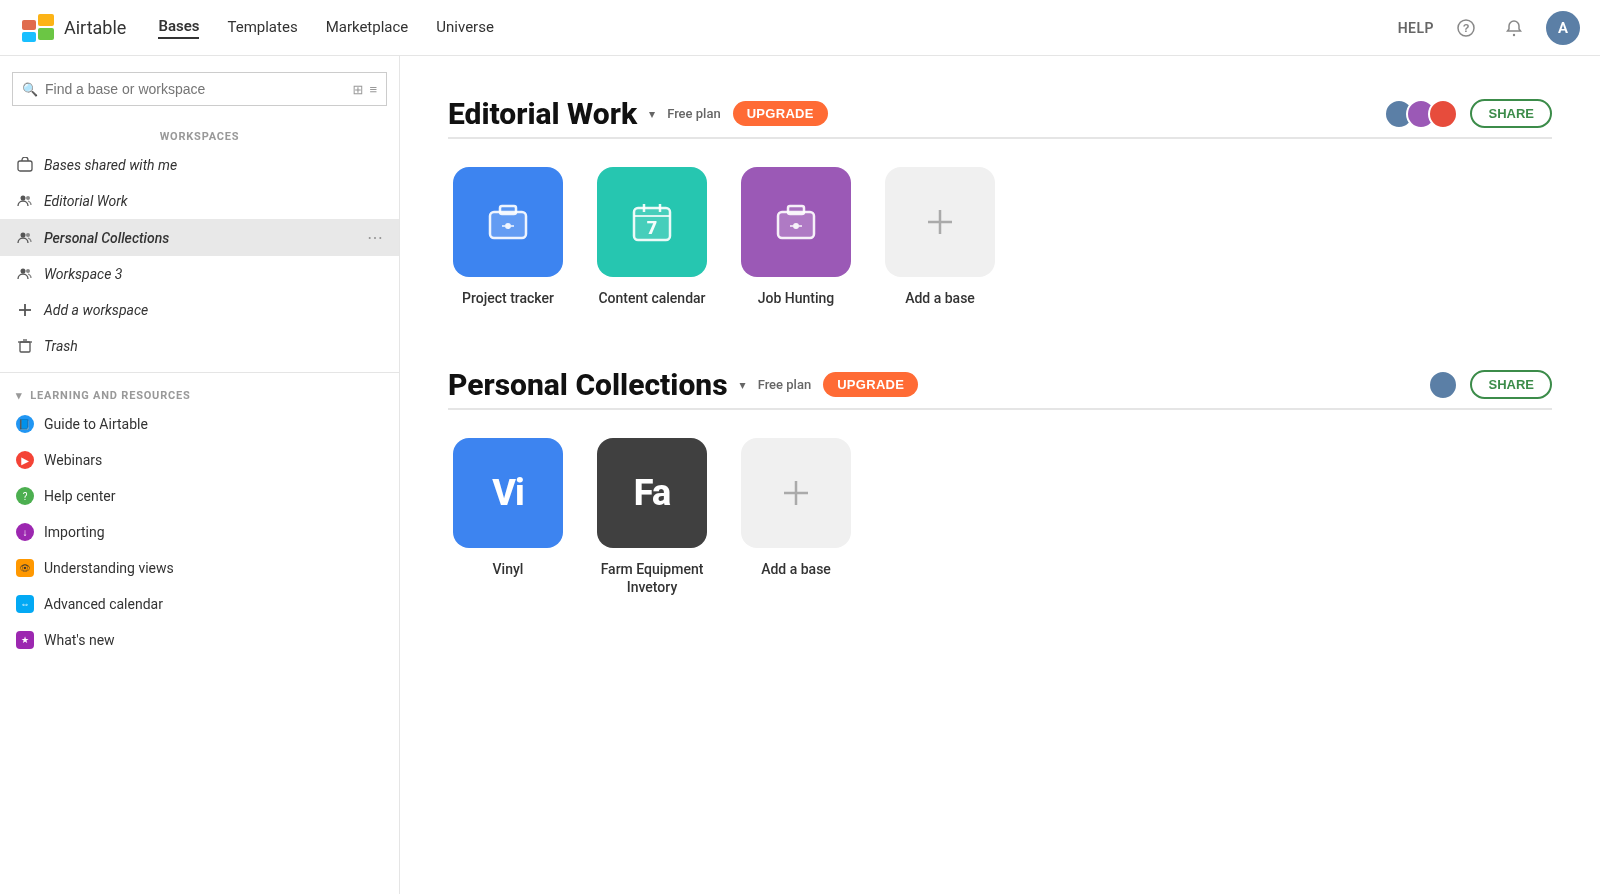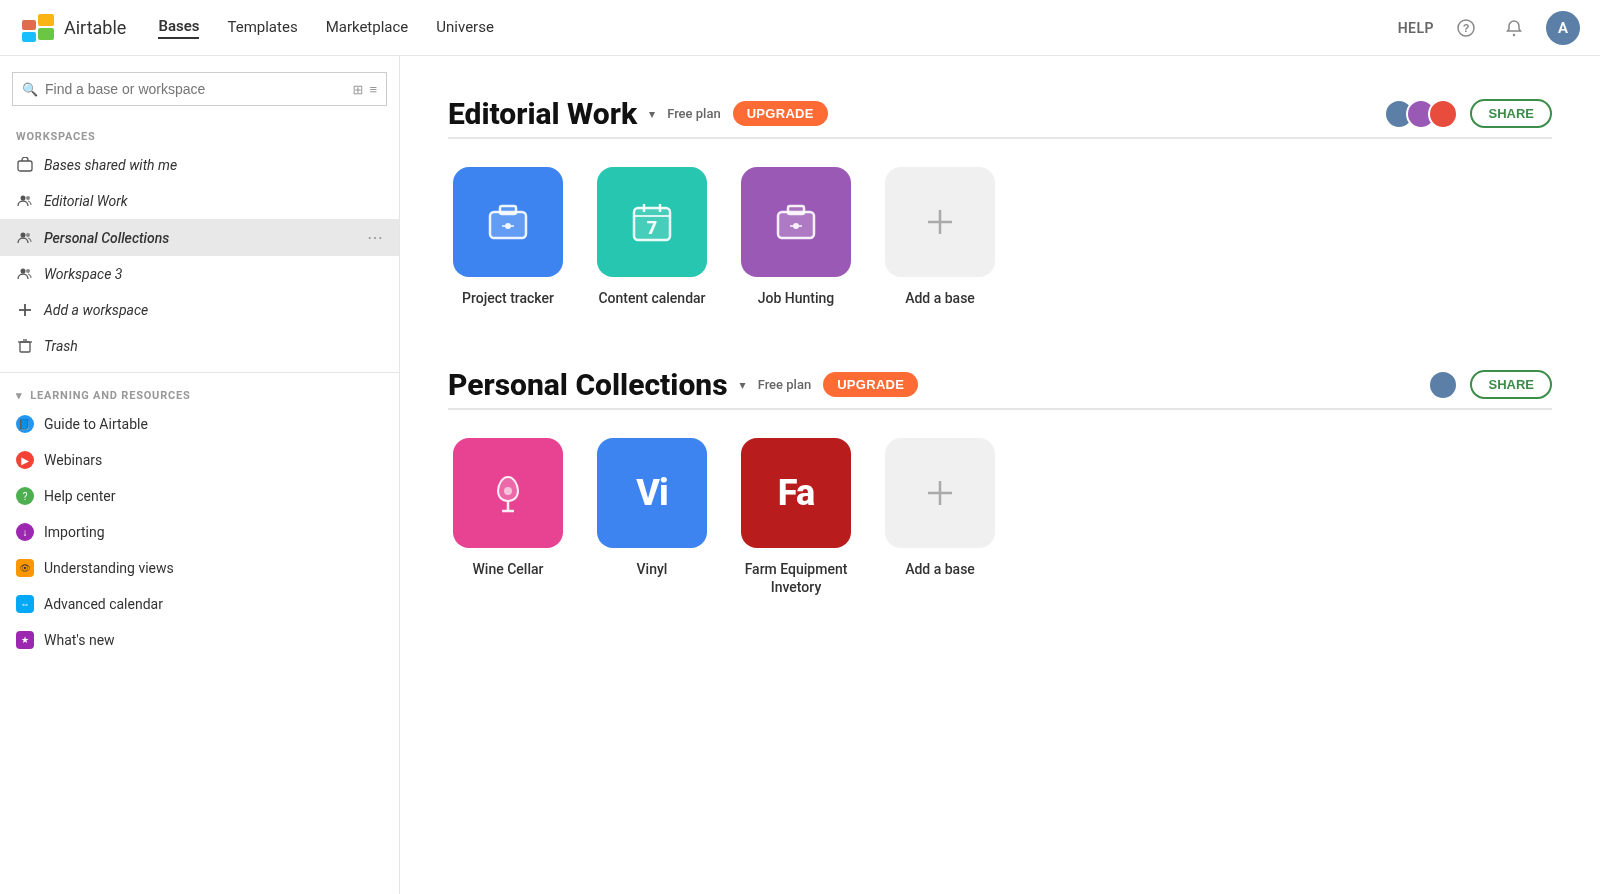--- a/index.html
+++ b/index.html
@@ -51,21 +51,21 @@
       color: #999; font-size: 13px;
     }
     .sidebar-view-icons {
       position: absolute; right: 10px; top: 50%; transform: translateY(-50%);
       display: flex; gap: 6px; align-items: center;
     }
     .sidebar-view-icons span { color: #999; font-size: 13px; cursor: pointer; }
 
     .sidebar-section-header {
       font-size: 11px; font-weight: 700; color: #999; letter-spacing: 0.8px;
-      padding: 8px 16px 4px; text-transform: uppercase;
+      padding: 8px 16px 4px; text-transform: uppercase; text-align: center;
     }
     .sidebar-item {
       display: flex; align-items: center; gap: 10px; padding: 9px 16px;
       font-size: 14px; color: #333; cursor: pointer; border-radius: 0;
       position: relative;
     }
     .sidebar-item.active { background: #e8e8e8; font-weight: 500; }
     .sidebar-item-icon { width: 18px; height: 18px; display: flex; align-items: center; justify-content: center; flex-shrink: 0; }
     .sidebar-item-label { flex: 1; font-style: italic; }
     .sidebar-item-more {
@@ -389,41 +389,30 @@
         <span class="free-plan-badge">Free plan</span>
         <button class="upgrade-btn">UPGRADE</button>
         <div class="workspace-header-right">
           <div class="avatar-sm" style="background:#5b7fa6;"></div>
           <button class="share-btn">SHARE</button>
         </div>
       </div>
       <div class="workspace-divider"></div>
       <div class="bases-grid">
 
-        <div class="base-card">
-          <div class="base-card-icon" style="background:#e84393;">
-            <svg class="base-icon-svg" viewBox="0 0 52 52" fill="none">
-              <path d="M26 10 C20 10 16 18 16 24 C16 30 20 34 26 34 C32 34 36 30 36 24 C36 18 32 10 26 10Z" stroke="rgba(255,255,255,0.9)" stroke-width="2" fill="rgba(255,255,255,0.2)"></path>
-              <line x1="26" y1="34" x2="26" y2="44" stroke="rgba(255,255,255,0.9)" stroke-width="2.5"></line>
-              <line x1="20" y1="44" x2="32" y2="44" stroke="rgba(255,255,255,0.9)" stroke-width="2.5"></line>
-              <circle cx="26" cy="24" r="4" fill="rgba(255,255,255,0.6)"></circle>
-            </svg>
-          </div>
-          <span class="base-card-label">Wine Cellar</span>
-        </div>
 
         <div class="base-card">
           <div class="base-card-icon" style="background:#3d84f0;">
             <span class="base-initial">Vi</span>
           </div>
           <span class="base-card-label">Vinyl</span>
         </div>
 
         <div class="base-card">
-          <div class="base-card-icon" style="background:#b91c1c;">
+          <div class="base-card-icon" style="background:#404040;">
             <span class="base-initial">Fa</span>
           </div>
           <span class="base-card-label">Farm Equipment Invetory</span>
         </div>
 
         <div class="base-card">
           <div class="base-card-icon add">
             <svg width="36" height="36" viewBox="0 0 36 36">
                 <line x1="18" y1="6" x2="18" y2="30" stroke="#aaa" stroke-width="2.5"></line>
                 <line x1="6" y1="18" x2="30" y2="18" stroke="#aaa" stroke-width="2.5"></line>

